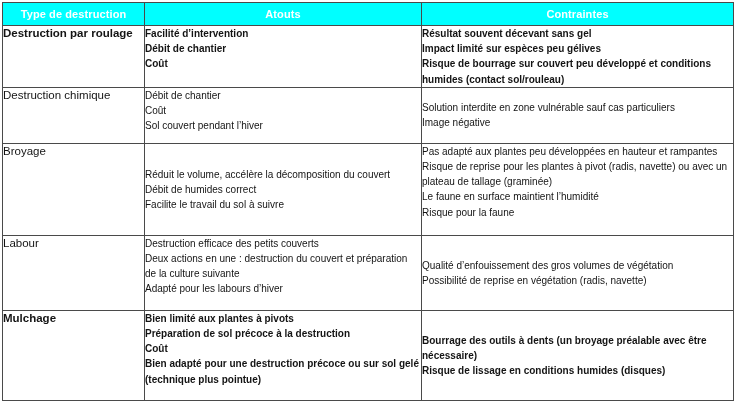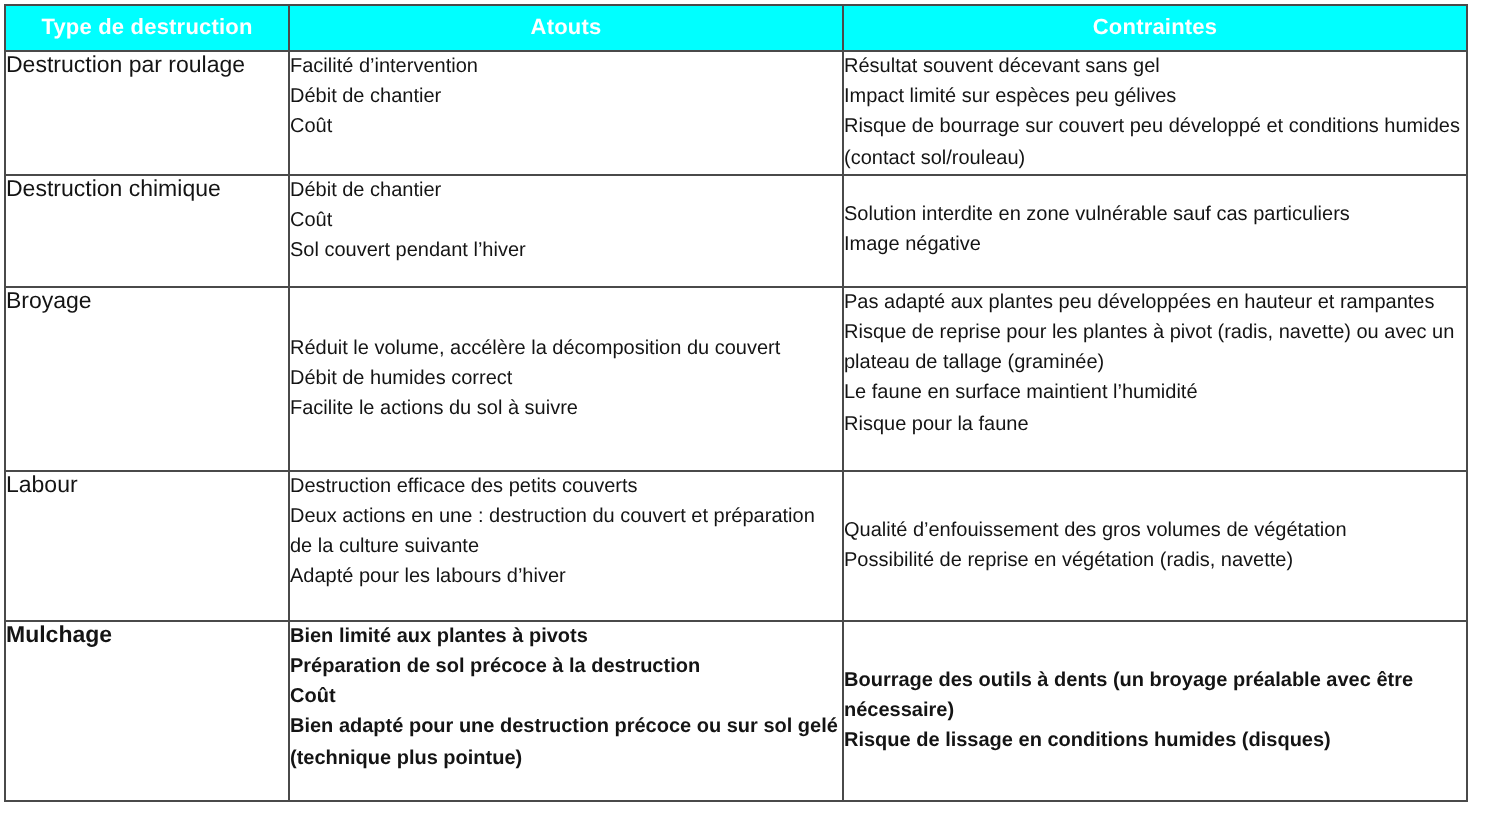--- a/index.html
+++ b/index.html
@@ -67,21 +67,21 @@
     vertical-align: middle;
   }
   .cell-lines {
     display: block;
   }
   .cell-lines .ln {
     display: block;
     white-space: normal;
   }
   
-  tr.r0 td { height: 58px; }
+  tr.r0 td { height: 58px; font-weight: bold; }
   tr.r1 td { height: 55px; }
   tr.r2 td { height: 91px; }
   tr.r3 td { height: 74px; }
   tr.r4 td { height: 89px; font-weight: bold; }
 </style>
 </head>
 <body>
 
 <div class="table-wrap">
   <table class="destruction-table">
@@ -130,21 +130,21 @@
               <span class="ln">Image négative</span>
             </span>
         </td>
       </tr>
       <tr class="r2">
         <td class="type-cell">Broyage</td>
         <td class="body-cell vmid">
           <span class="cell-lines">
               <span class="ln">Réduit le volume, accélère la décomposition du couvert</span>
               <span class="ln">Débit de humides correct</span>
-              <span class="ln">Facilite le actions du sol à suivre</span>
+              <span class="ln">Facilite le travail du sol à suivre</span>
             </span>
         </td>
         <td class="body-cell">
           <span class="cell-lines">
               <span class="ln">Pas adapté aux plantes peu développées en hauteur et rampantes</span>
               <span class="ln">Risque de reprise pour les plantes à pivot (radis, navette) ou avec un plateau de tallage (graminée)</span>
               <span class="ln">Le faune en surface maintient l’humidité</span>
               <span class="ln">Risque pour la faune</span>
             </span>
         </td>

